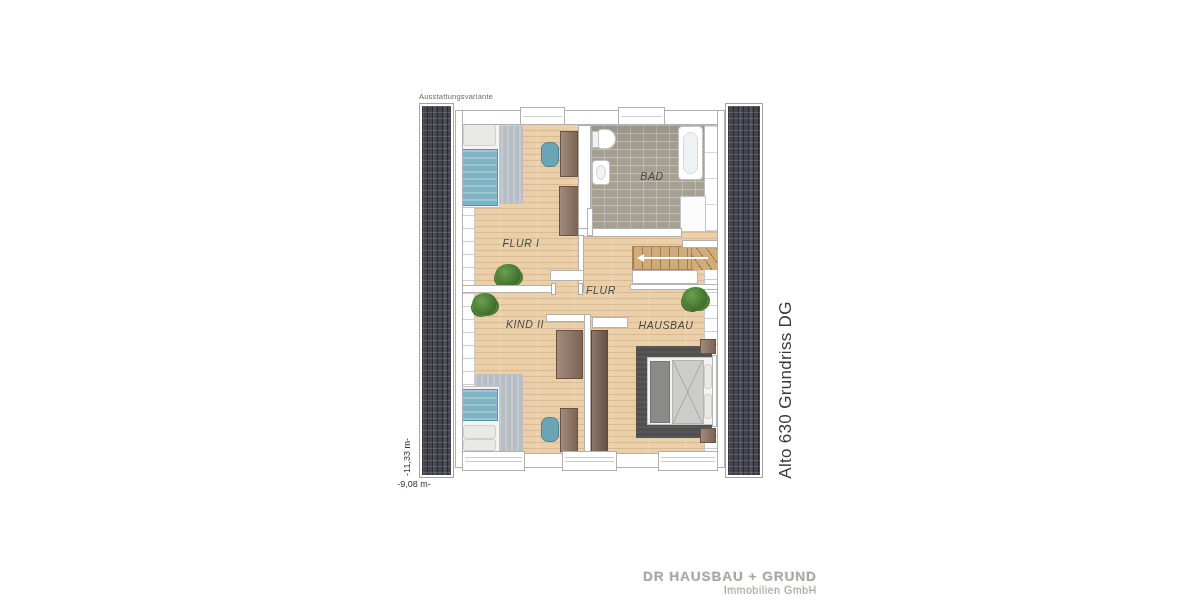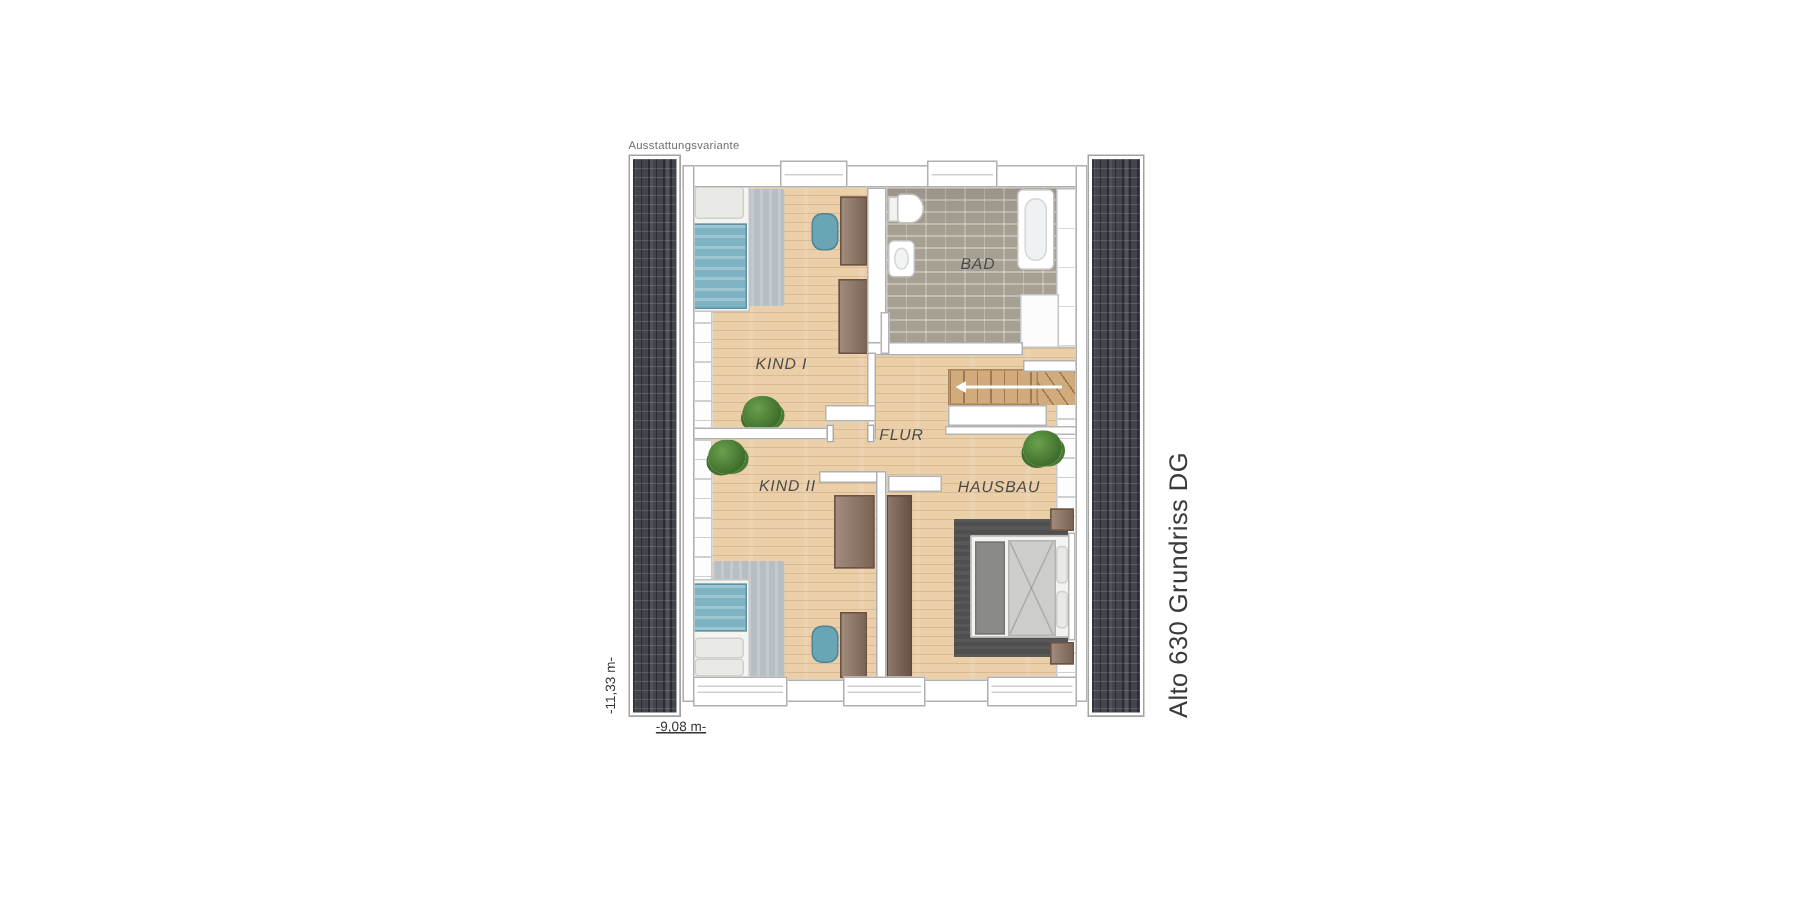--- a/index.html
+++ b/index.html
@@ -194,25 +194,29 @@
     </div>
   <div class="abs window" style="left:562px;top:451px;width:55px;height:20px;">
       <div class="mullion m2"></div>
       <div class="mullion"></div>
     </div>
   <div class="abs window" style="left:658px;top:451px;width:60px;height:20px;">
       <div class="mullion m2"></div>
       <div class="mullion"></div>
     </div>
 
-  <div class="abs room-label" style="left:521px;top:243px;">KIND I</div>
+  <div class="abs room-label" style="left:521px;top:243px;">FLUR I</div>
   <div class="abs room-label" style="left:652px;top:176px;">BAD</div>
   <div class="abs room-label" style="left:601px;top:290px;">FLUR</div>
   <div class="abs room-label" style="left:525px;top:324px;">KIND II</div>
   <div class="abs room-label" style="left:666px;top:325px;">HAUSBAU</div>
 
   <div class="abs dim dim-v" style="left:407px;top:457px;">-11,33 m-</div>
-  <div class="abs dim dim-h" style="left:454px;top:484px;text-decoration:underline;">-9,08 m-</div>
+  <div class="abs dim dim-h" style="left:414px;top:484px;">-9,08 m-</div>
 
   <div class="abs title-v" style="left:786px;top:390px;">Alto 630 Grundriss DG</div>
 
+  <div class="brand" style="right:383px;top:569px;">
+    <div class="l1">DR HAUSBAU + GRUND</div>
+    <div class="l2">Immobilien GmbH</div>
+  </div>
 
 </div>
 
 </body></html>

